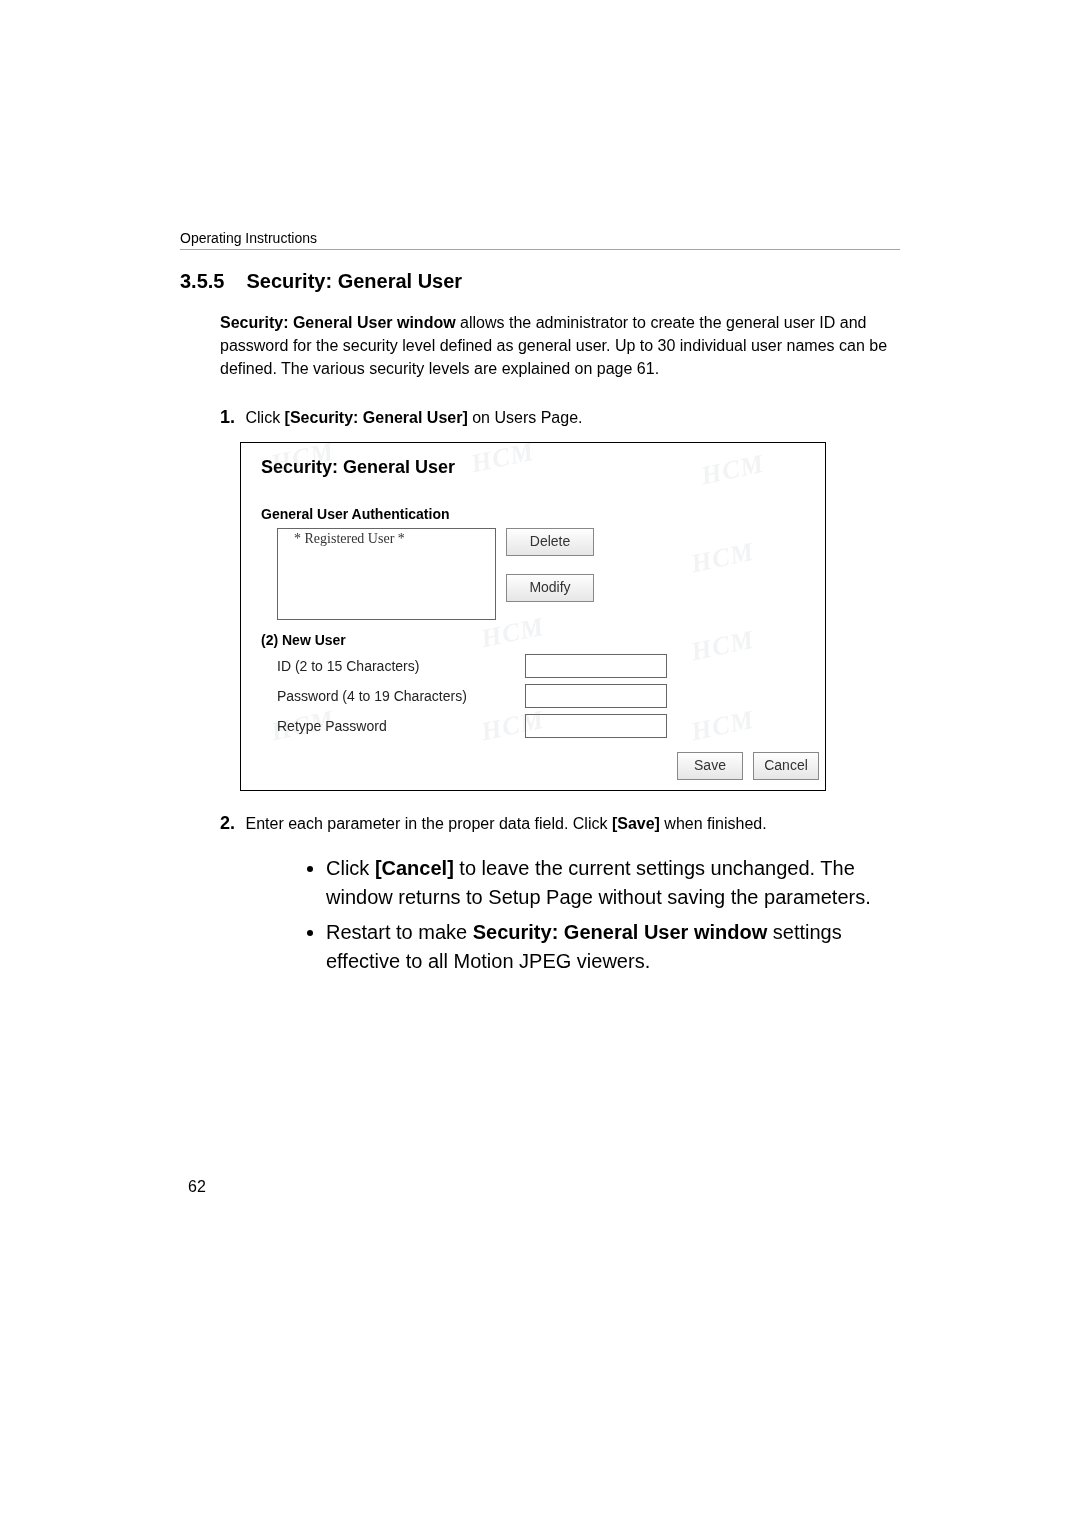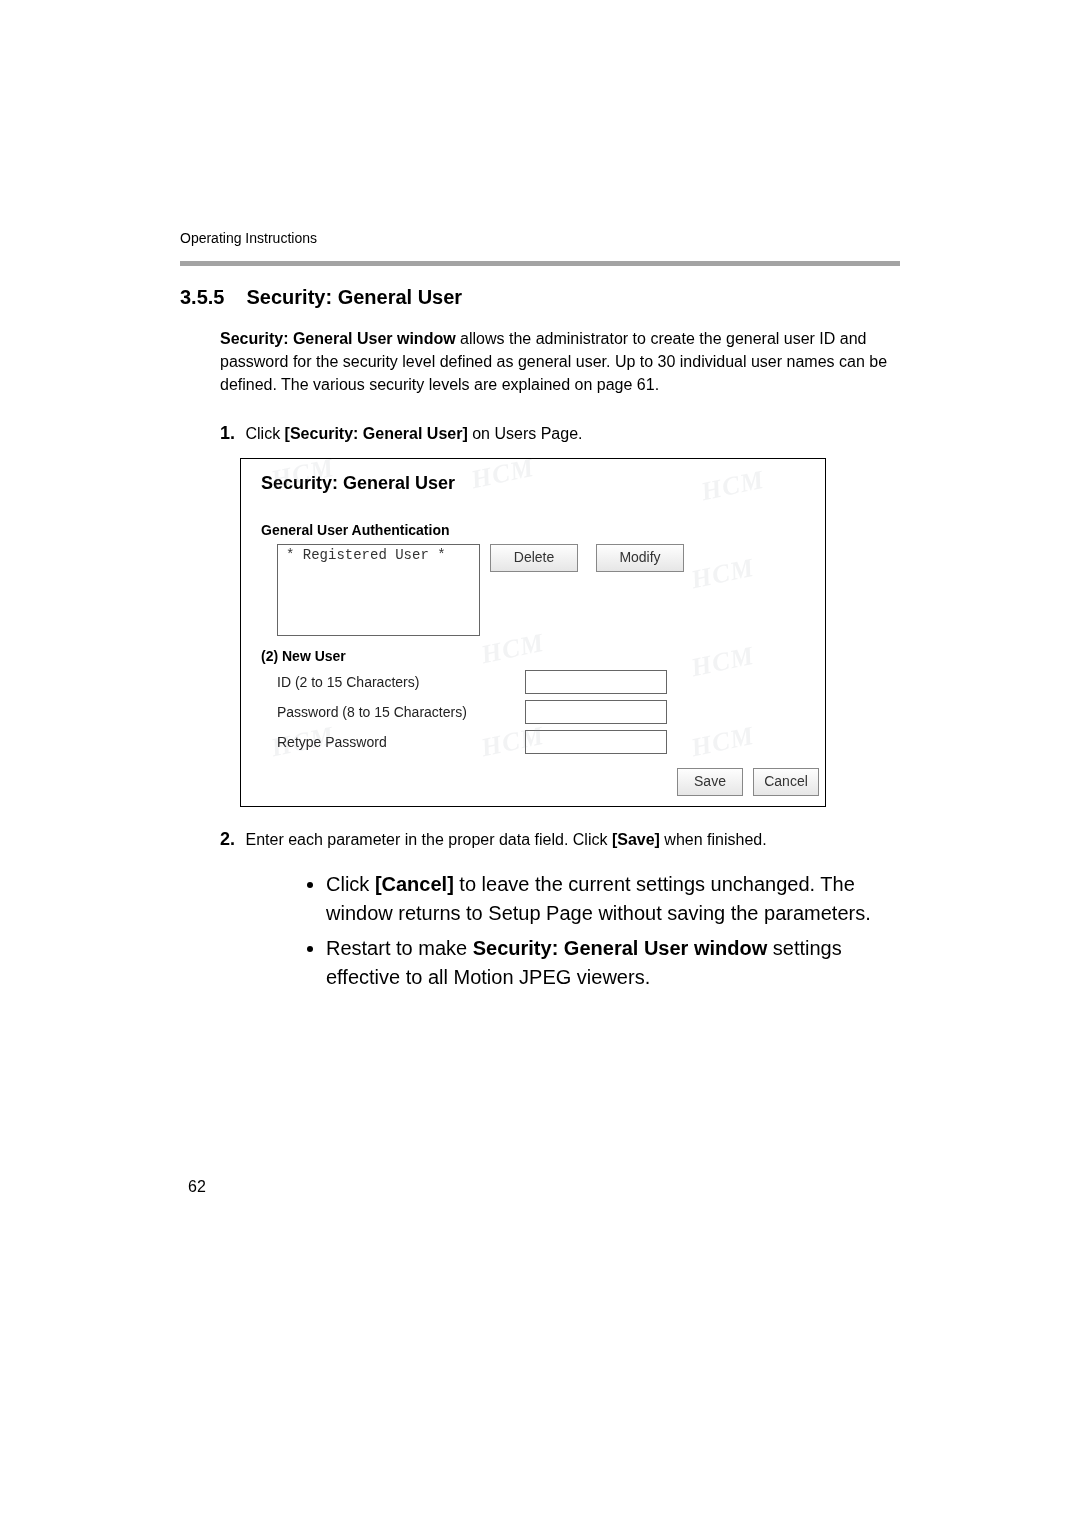--- a/index.html
+++ b/index.html
@@ -10,22 +10,22 @@
     color: #000;
     width: 1080px;
     height: 1528px;
     position: relative;
   }
   .page {
     padding: 230px 180px 0 180px;
   }
   .header-text {
     font-size: 14px;
-    border-bottom: 5px solid #a3a3a3;
-    padding-bottom: 15px;
+    border-bottom: 1px solid #a3a3a3;
+    padding-bottom: 3px;
     margin-bottom: 20px;
   }
   .section-title {
     font-size: 20px;
     font-weight: bold;
     margin-bottom: 18px;
   }
   .section-number {
     margin-right: 22px;
   }
@@ -75,40 +75,40 @@
   .ui-row {
     display: flex;
     margin-bottom: 4px;
     font-size: 14px;
   }
   .ui-list {
     border: 1px solid #666;
     background: #fff;
     width: 185px;
     height: 86px;
-    font-family: Liberation Mono, monospace;
+    font-family: Liberation Serif, serif;
     font-size: 14px;
     color: #333;
-    padding: 2px 8px;
+    padding: 2px 16px;
     margin-left: 16px;
   }
   .ui-btn {
     width: 86px;
     height: 26px;
     border: 1px solid #888;
     background: linear-gradient(#fefefe,#e6e6e6);
     font-size: 14px;
     font-family: Arial, sans-serif;
     text-align: center;
     line-height: 24px;
     color: #333;
   }
   .btn-col {
     display: flex;
-    flex-direction: row;
+    flex-direction: column;
     gap: 18px;
     margin-left: 10px;
   }
   .newuser-section {
     margin-top: 12px;
   }
   .newuser-row {
     display: flex;
     align-items: center;
     margin-bottom: 6px;
@@ -213,21 +213,21 @@
       </div>
     </div>
 
     <div class="newuser-section">
       <div class="ui-label">(2)  New User</div>
       <div class="newuser-row">
         <span class="lbl">ID (2 to 15 Characters)</span>
         <input type="text" style="">
       </div>
       <div class="newuser-row">
-        <span class="lbl">Password (8 to 15 Characters)</span>
+        <span class="lbl">Password (4 to 19 Characters)</span>
         <input type="password" style="">
       </div>
       <div class="newuser-row">
         <span class="lbl">Retype Password</span>
         <input type="password" style="">
       </div>
     </div>
 
     <div class="ui-footer">
       <div class="ui-btn">Save</div>

